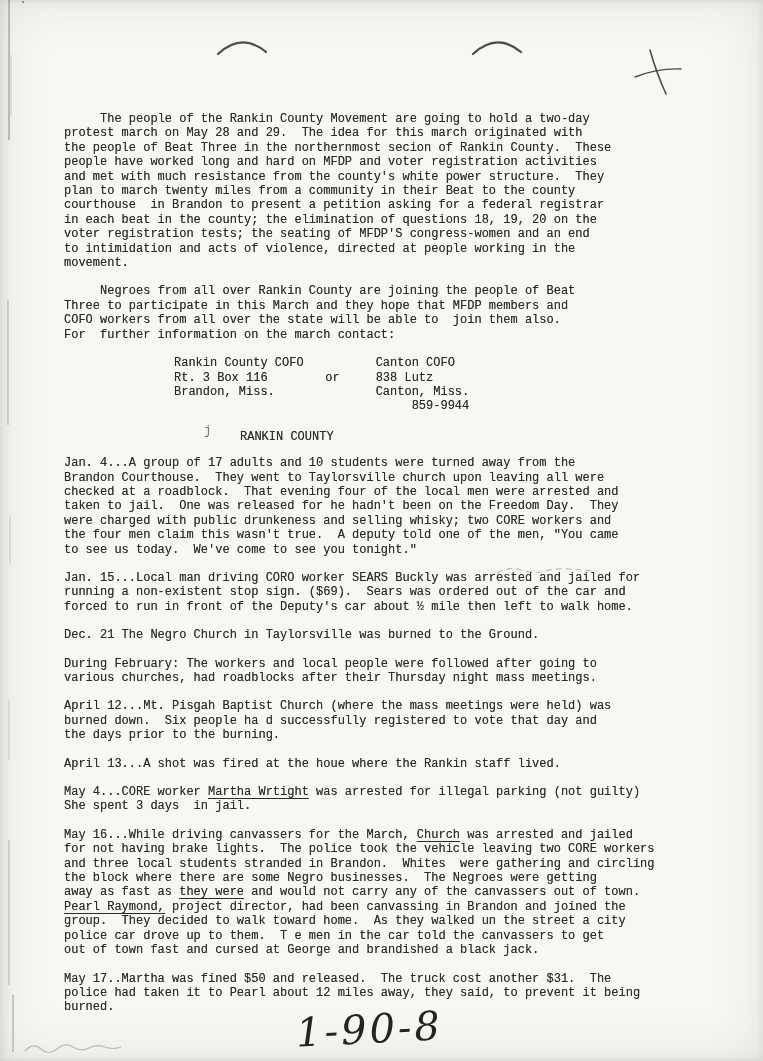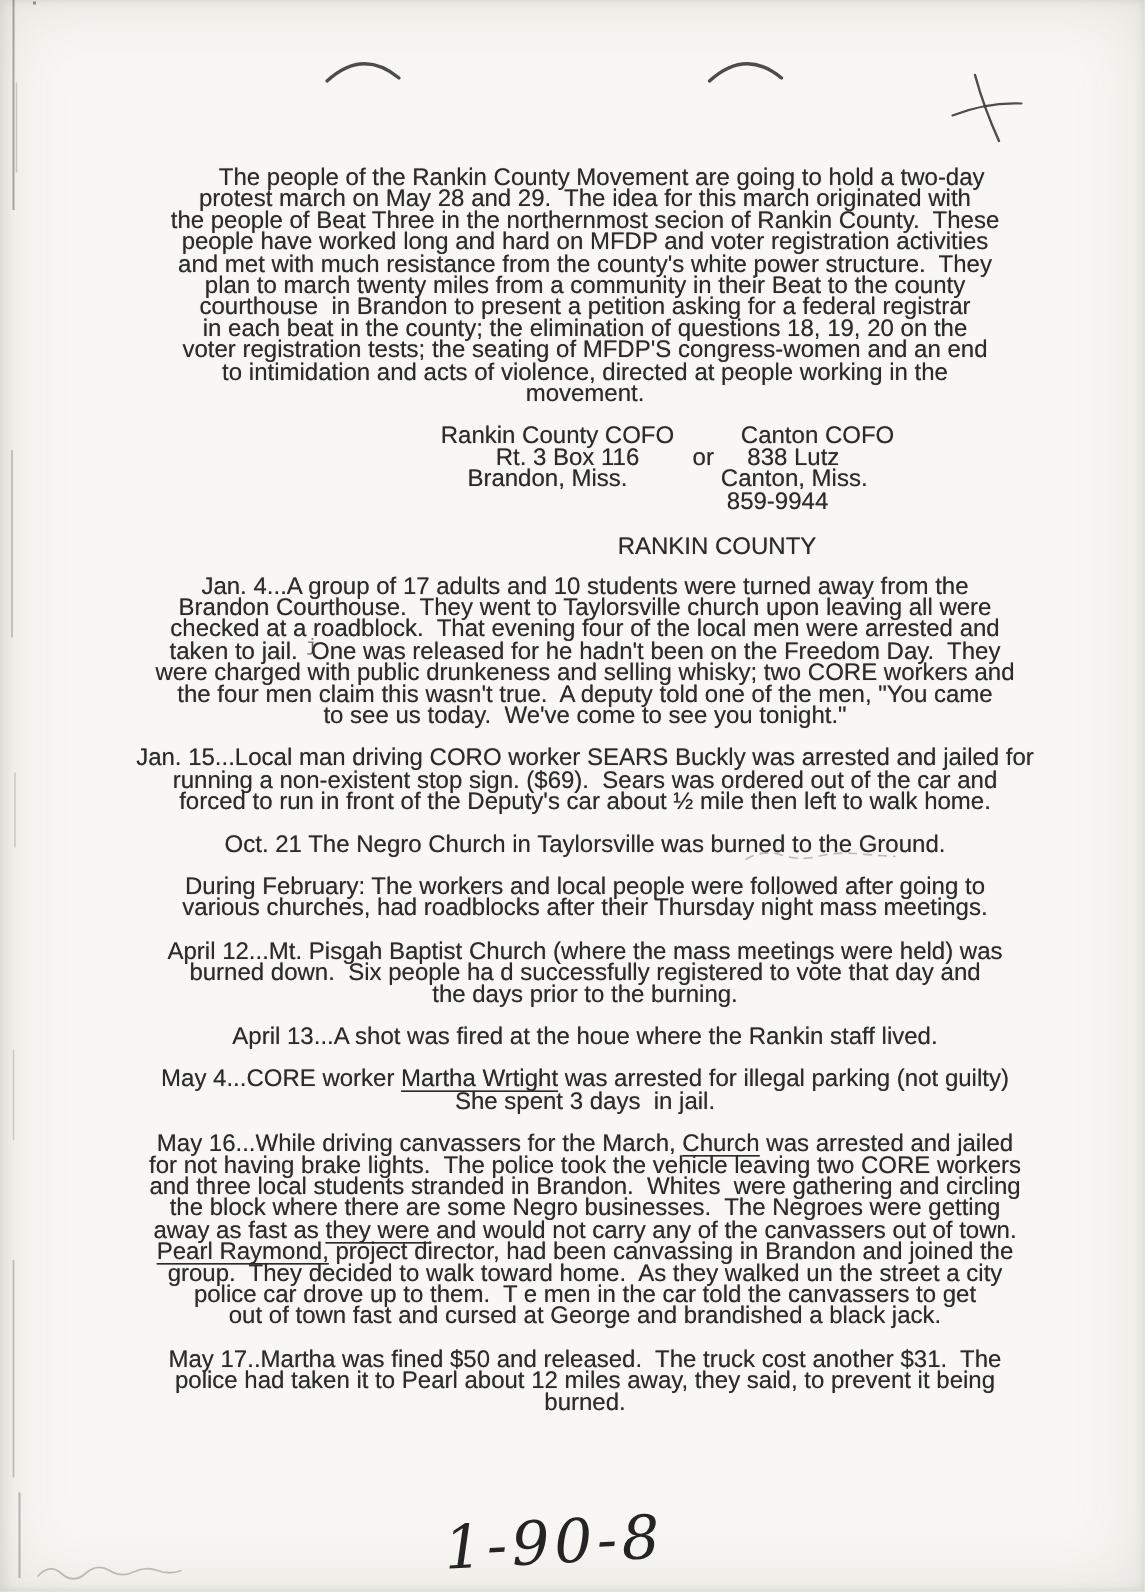--- a/index.html
+++ b/index.html
@@ -4,22 +4,22 @@
 <style>
   :root { --paper:#f8f7f3; --ink:#2b2b2b; --pencil:#4a4a4a; }
   html,body{margin:0;padding:0;}
   body{width:763px;height:1061px;background:#e8e6e0;font-family:"Liberation Sans",sans-serif;}
   .page{
     position:relative;width:763px;height:1061px;background:var(--paper);overflow:hidden;
     box-shadow: inset 0 0 50px rgba(120,115,100,0.16), inset 4px 0 8px rgba(80,80,80,0.10), inset -2px 0 5px rgba(80,80,80,0.08);
   }
   .content{
     position:absolute;left:64px;top:112px;width:652px;
-    font-family:Liberation Sans, sans-serif;
-    font-size:16px;line-height:14.4px;color:var(--ink);text-align:center;
+    font-family:Liberation Mono, monospace;
+    font-size:12px;line-height:14.4px;color:var(--ink);
   }
   .block{
     white-space:pre-wrap;margin:0 0 14px 0;
     text-shadow:0 0 0.5px rgba(30,30,30,0.55);
   }
   .contact{margin-left:110px;}
   .heading{margin:16px 0 12px 176px;}
   .u{text-decoration:underline;text-decoration-thickness:1.2px;text-underline-offset:2.5px;}
   .handnum{
     position:absolute;left:296px;top:1006px;
@@ -82,36 +82,40 @@
 protest march on May 28 and 29.  The idea for this march originated with
 the people of Beat Three in the northernmost secion of Rankin County.  These
 people have worked long and hard on MFDP and voter registration activities
 and met with much resistance from the county's white power structure.  They
 plan to march twenty miles from a community in their Beat to the county
 courthouse  in Brandon to present a petition asking for a federal registrar
 in each beat in the county; the elimination of questions 18, 19, 20 on the
 voter registration tests; the seating of MFDP'S congress-women and an end
 to intimidation and acts of violence, directed at people working in the
 movement.</p>
+    <p class="block">     Negroes from all over Rankin County are joining the people of Beat
+Three to participate in this March and they hope that MFDP members and
+COFO workers from all over the state will be able to  join them also.
+For  further information on the march contact:</p>
     <p class="block contact">Rankin County COFO          Canton COFO
 Rt. 3 Box 116        or     838 Lutz
 Brandon, Miss.              Canton, Miss.
                                  859-9944</p>
     <p class="block heading">RANKIN COUNTY</p>
     <p class="block">Jan. 4...A group of 17 adults and 10 students were turned away from the
 Brandon Courthouse.  They went to Taylorsville church upon leaving all were
 checked at a roadblock.  That evening four of the local men were arrested and
 taken to jail.  One was released for he hadn't been on the Freedom Day.  They
 were charged with public drunkeness and selling whisky; two CORE workers and
 the four men claim this wasn't true.  A deputy told one of the men, "You came
 to see us today.  We've come to see you tonight."</p>
     <p class="block">Jan. 15...Local man driving CORO worker SEARS Buckly was arrested and jailed for
 running a non-existent stop sign. ($69).  Sears was ordered out of the car and
 forced to run in front of the Deputy's car about ½ mile then left to walk home.</p>
-    <p class="block">Oct. 21 The Negro Church in Taylorsville was burned to the Ground.</p>
+    <p class="block">Dec. 21 The Negro Church in Taylorsville was burned to the Ground.</p>
     <p class="block">During February: The workers and local people were followed after going to
 various churches, had roadblocks after their Thursday night mass meetings.</p>
     <p class="block">April 12...Mt. Pisgah Baptist Church (where the mass meetings were held) was
 burned down.  Six people ha d successfully registered to vote that day and
 the days prior to the burning.</p>
     <p class="block">April 13...A shot was fired at the houe where the Rankin staff lived.</p>
     <p class="block"><span>May 4...CORE worker </span><span class="u">Martha Wrtight</span><span> was arrested for illegal parking (not guilty)
 She spent 3 days  in jail.</span></p>
     <p class="block"><span>May 16...While driving canvassers for the March, </span><span class="u">Church</span><span> was arrested and jailed
 for not having brake lights.  The police took the vehicle leaving two CORE workers

